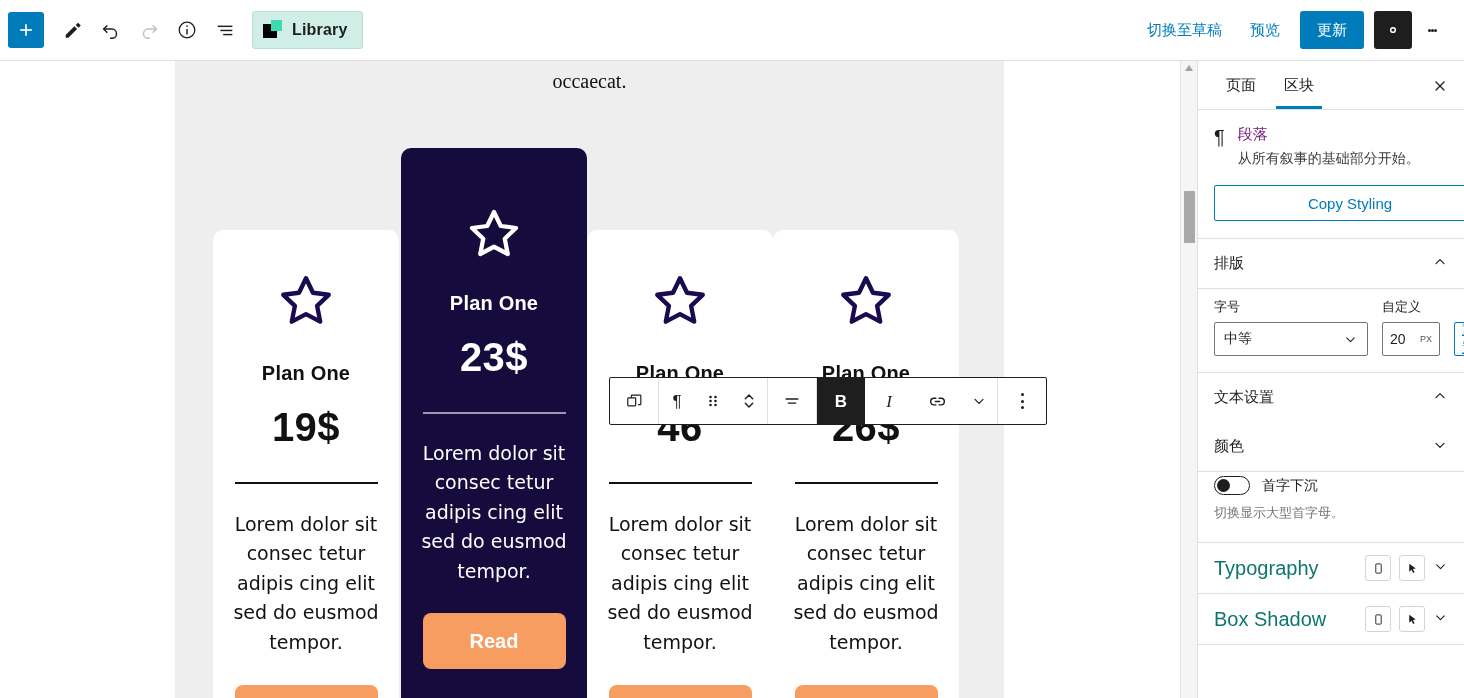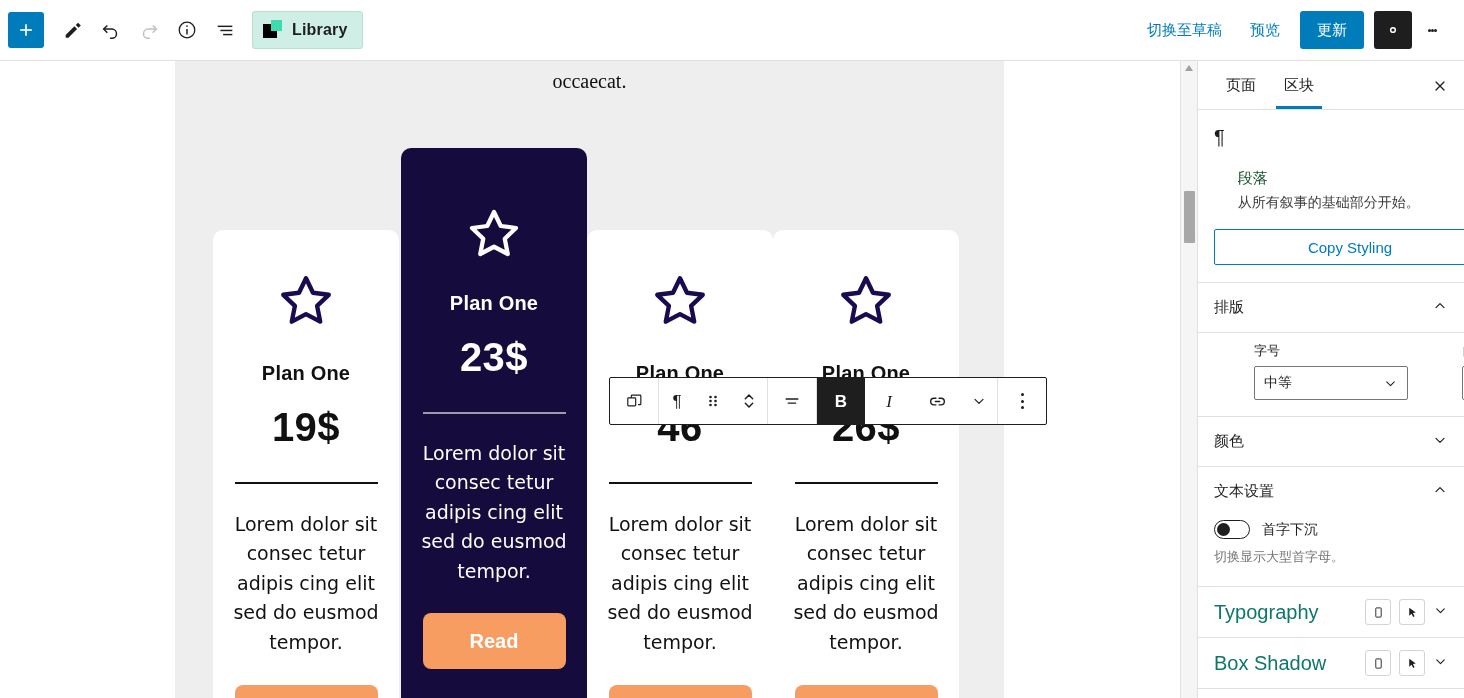--- a/index.html
+++ b/index.html
@@ -158,41 +158,41 @@
   }
   .sb-close {
     position: absolute; right: 12px; top: 13px; width: 24px; height: 24px;
     display: flex; align-items: center; justify-content: center; cursor: pointer;
     font-size: 19px; color: #1e1e1e;
   }
 
   .sb-section { border-bottom: 1px solid #e0e0e0; padding: 15px 16px 17px 16px; }
   .blockcard { display: flex; gap: 13px; align-items: flex-start; }
   .blockcard .pil { font-size: 20px; color: #1e1e1e; line-height: 1; padding-top:2px;}
-  .blockcard .bc-title { font-size: 15px; color: #14532d; margin-bottom: 4px; margin-top: 44px; }
+  .blockcard .bc-title { font-size: 15px; color: #701a75; margin-bottom: 4px; }
   .blockcard .bc-desc { font-size: 14px; color: #3c3c3c; line-height: 1.45; }
 
   .copy-styling {
     margin: 17px 0 0 0; margin-left: 0px; width: 272px; height: 36px;
     border: 1px solid #007cba; border-radius: 2px; background: #fff;
     color: #007cba; font-size: 15px; cursor: pointer;
     display: flex; align-items: center; justify-content: center;
     font-family: inherit;
   }
 
   .panel-head {
     display: flex; align-items: center; justify-content: space-between;
     padding: 15px 16px; cursor: pointer; border-bottom: 1px solid #e0e0e0;
   }
   .panel-head .ph-title { font-size: 15px; color: #1e1e1e; }
   .chev { color: #1e1e1e; font-size: 13px; }
 
   .panel-body { padding: 9px 16px 16px 16px; border-bottom: 1px solid #e0e0e0; }
   .field-row { display: flex; gap: 14px; align-items: flex-end; }
-  .field { display: flex; flex-direction: column; gap: 6px; margin-left: 40px; }
+  .field { display: flex; flex-direction: column; gap: 6px; }
   .field-label { font-size: 13px; color: #1e1e1e; }
   .select-box {
     width: 154px; height: 34px; border: 1px solid #757575; border-radius: 2px;
     display: flex; align-items: center; justify-content: space-between;
     padding: 0 9px; font-size: 14px; color: #1e1e1e; background: #fff; cursor: pointer;
   }
   .num-box {
     width: 58px; height: 34px; border: 1px solid #757575; border-radius: 2px;
     display: flex; align-items: center; justify-content: space-between;
     padding: 0 7px; background: #fff; cursor: text;
@@ -499,34 +499,34 @@
           <span class="field-label">自定义</span>
           <div class="num-box">
             <span class="val">20</span>
             <span class="unit">PX</span>
           </div>
         </div>
         <button class="reset-btn">重置</button>
       </div>
     </div>
 
+    <div class="panel-head" style="border-bottom:none;">
+      <span class="ph-title">文本设置</span>
+      <span class="chev">
+        <svg width="16" height="16" viewBox="0 0 24 24" fill="none" stroke="#1e1e1e" stroke-width="1.8" stroke-linecap="round" stroke-linejoin="round">
+            <path d="M6 14.5l6-6 6 6"></path>
+          </svg>
+      </span>
+    </div>
+
     <div class="panel-head">
       <span class="ph-title">颜色</span>
       <span class="chev">
         <svg width="16" height="16" viewBox="0 0 24 24" fill="none" stroke="#1e1e1e" stroke-width="1.8" stroke-linecap="round" stroke-linejoin="round">
             <path d="M6 9.5l6 6 6-6"></path>
-          </svg>
-      </span>
-    </div>
-
-    <div class="panel-head" style="border-bottom:none;">
-      <span class="ph-title">文本设置</span>
-      <span class="chev">
-        <svg width="16" height="16" viewBox="0 0 24 24" fill="none" stroke="#1e1e1e" stroke-width="1.8" stroke-linecap="round" stroke-linejoin="round">
-            <path d="M6 14.5l6-6 6 6"></path>
           </svg>
       </span>
     </div>
 
     <div class="panel-body" style="padding-top:4px;padding-bottom:20px;">
       <div class="toggle-row">
         <div class="toggle">
           <span class="knob"></span>
         </div>
         <span class="toggle-label">首字下沉</span>

